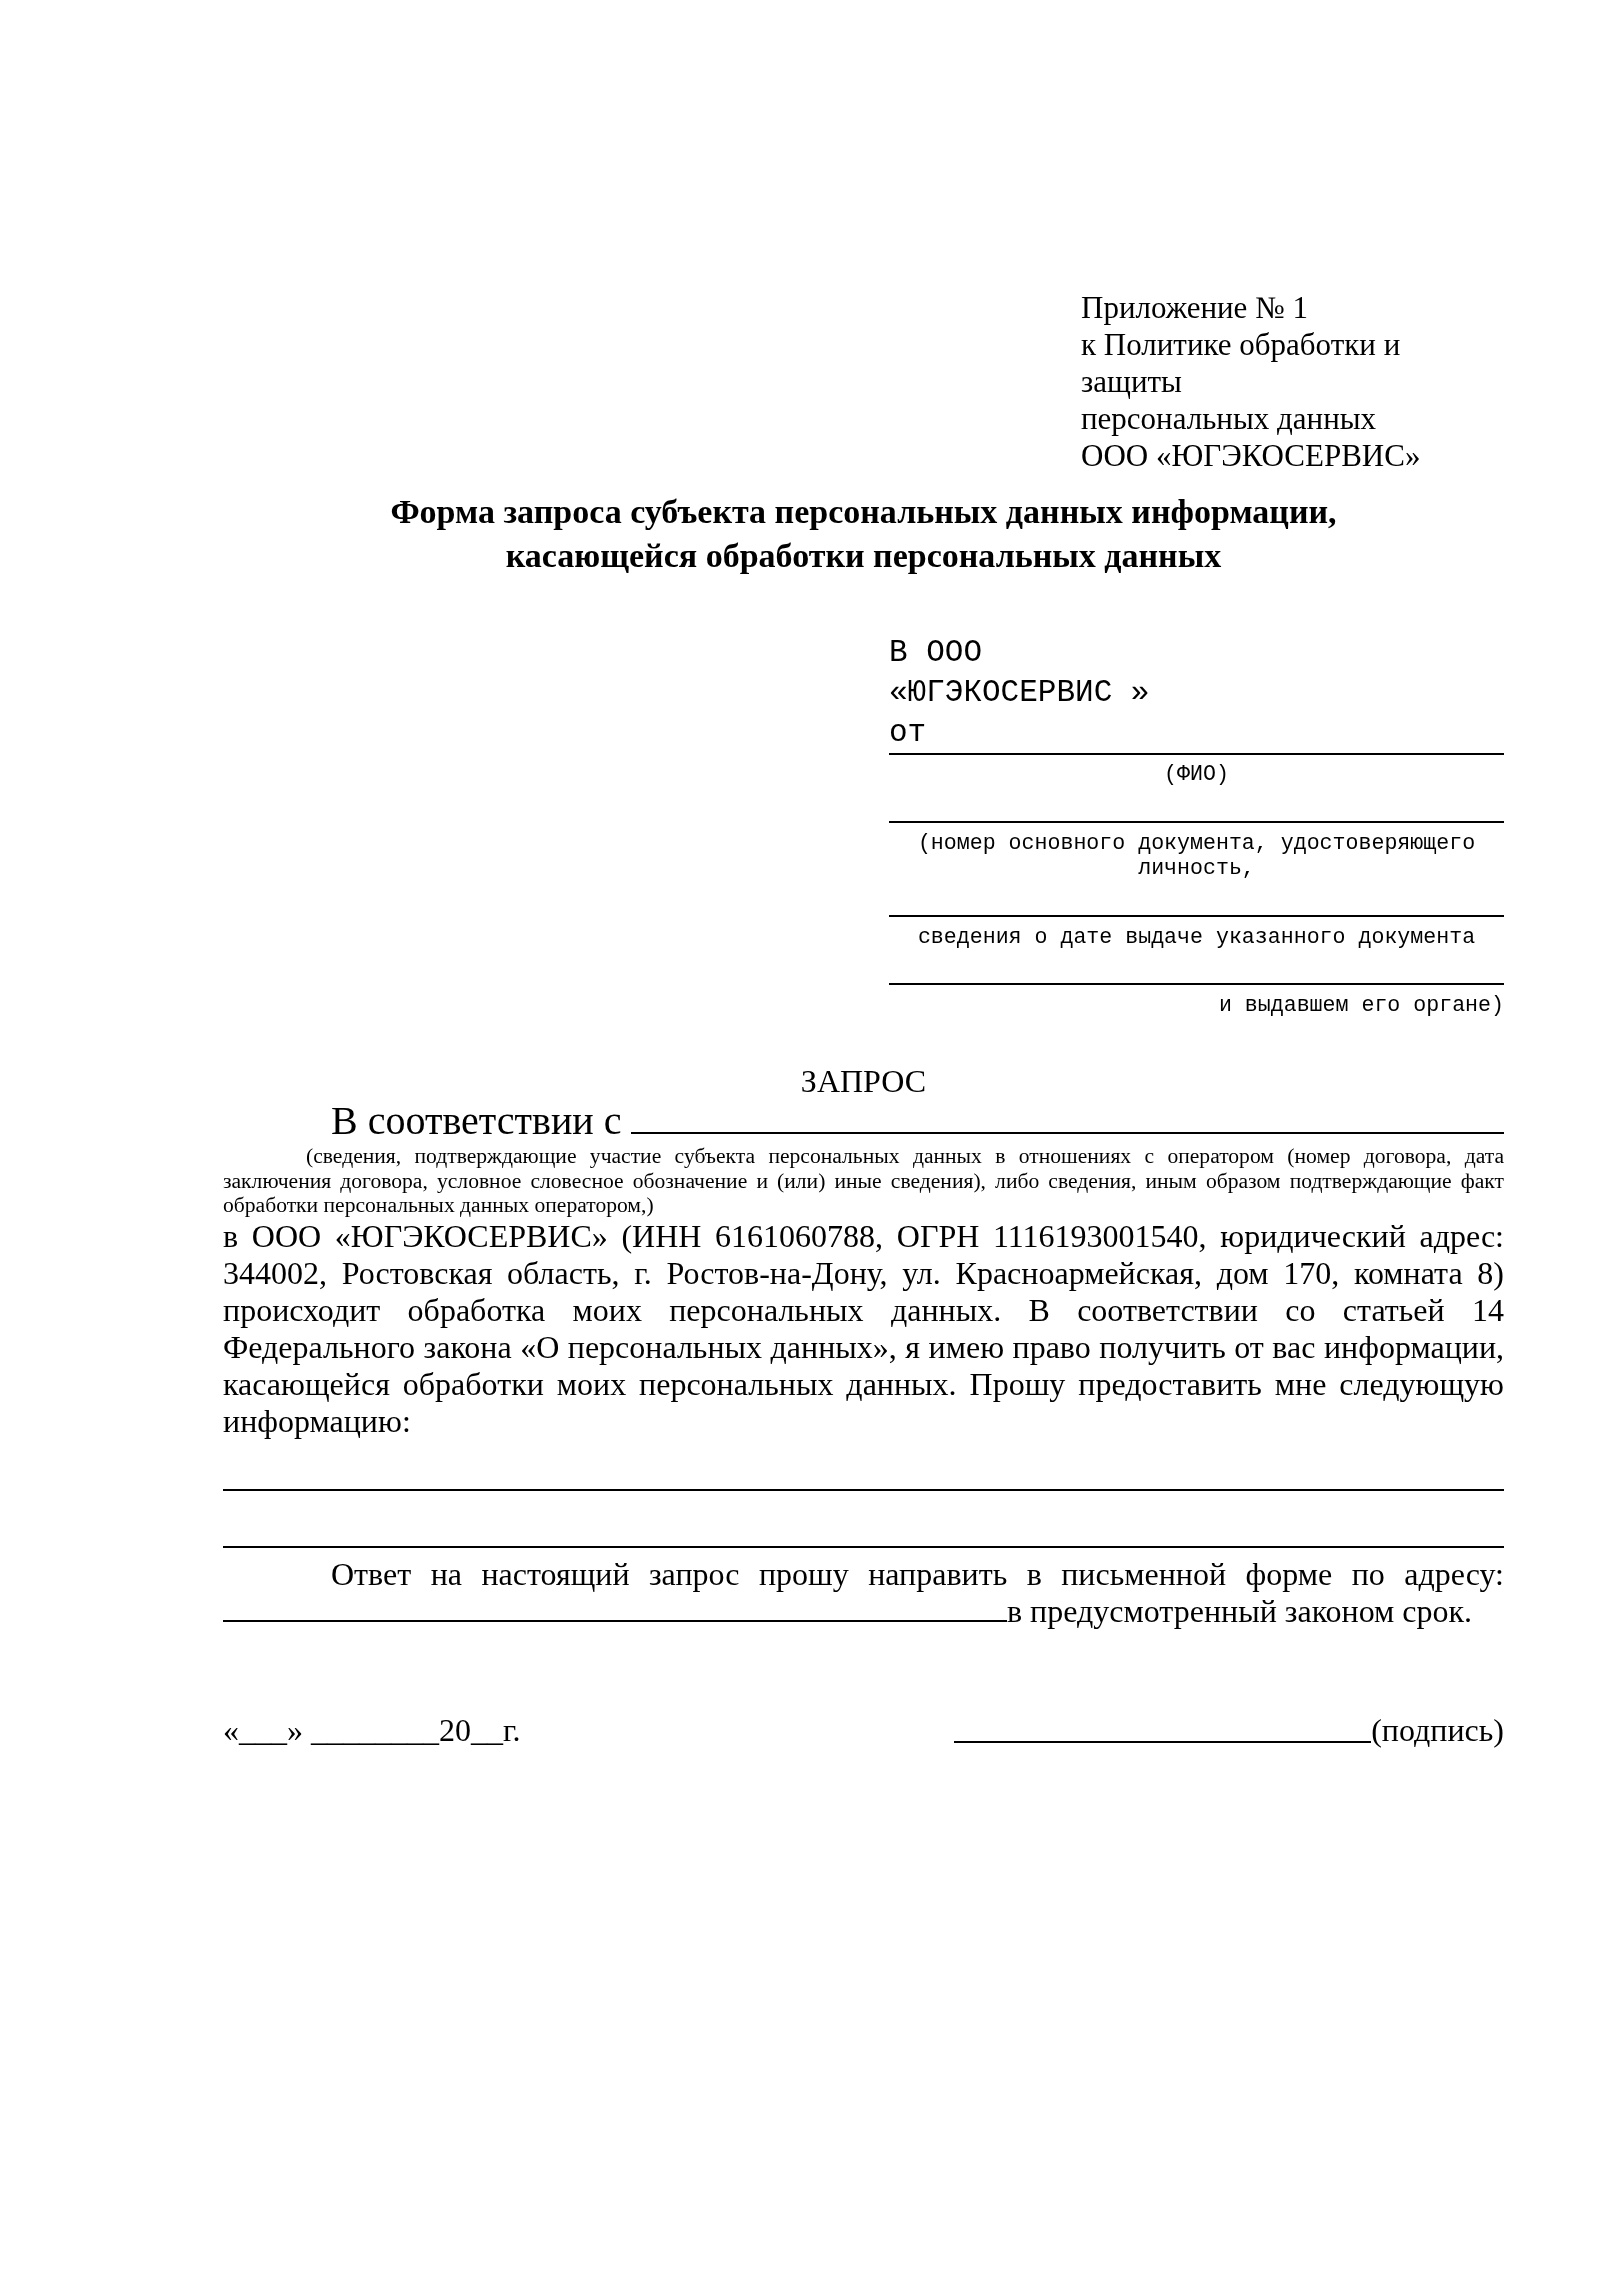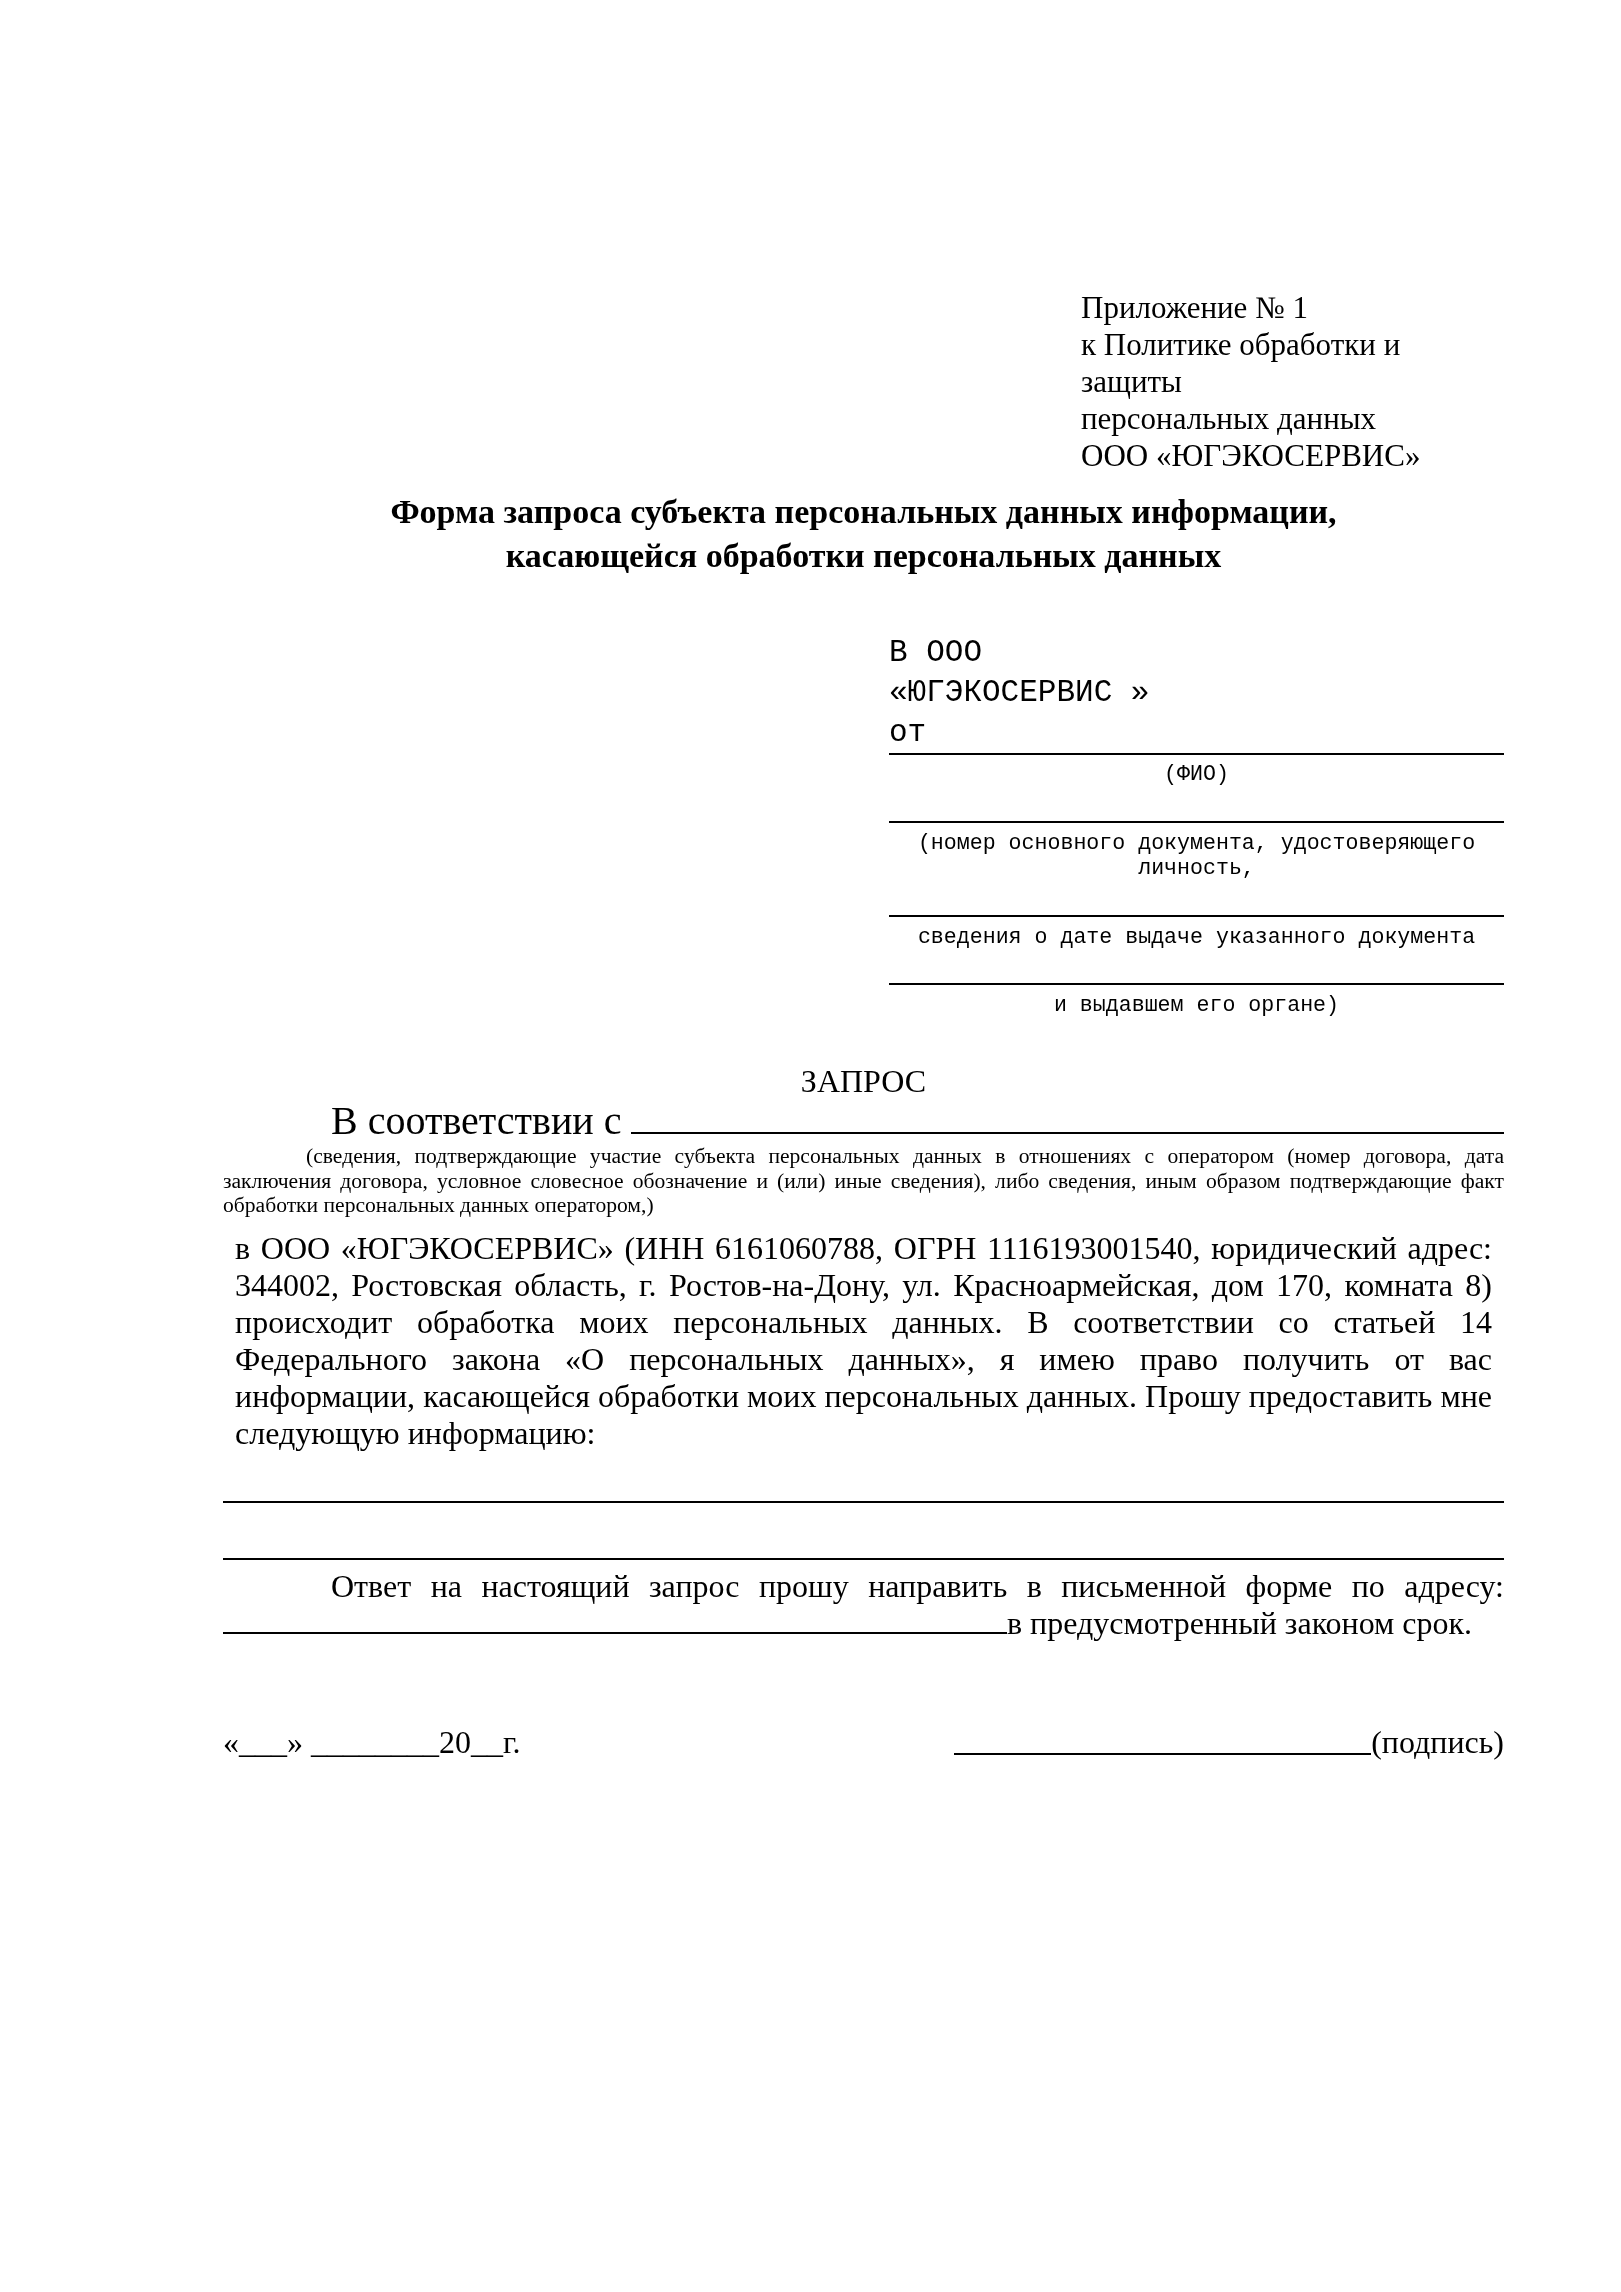--- a/index.html
+++ b/index.html
@@ -49,21 +49,21 @@
   }
   .addressee .fill-line { margin-top: 0; }
   .addressee .fill-line + .cap + .fill-line { margin-top: 0; }
   .cap {
     font-size: 21.6px;
     line-height: 25.5px;
     text-align: center;
     padding-top: 7.8px;
     margin-bottom: 33px;
   }
-  .cap:last-child { margin-bottom: 0; }
+  .cap:last-child { margin-bottom: 0; text-align: right; }
   
   .req-heading {
     margin-top: 45px;
     text-align: center;
     font-size: 32px;
     line-height: 37px;
   }
   .intro-row {
     display: flex;
     align-items: flex-end;
@@ -81,21 +81,21 @@
     align-self: flex-end;
   }
   .fine-print {
     margin-top: 4.9px;
     font-size: 21.6px;
     line-height: 24.5px;
     text-align: justify;
     text-indent: 83px;
   }
   .body-par {
-    margin: 12px;
+    margin: 0;
     font-size: 32px;
     line-height: 37px;
     text-align: justify;
   }
   .blank-a { margin-top: 49px; }
   .blank-b { margin-top: 55px; }
   .reply-par {
     margin: 7.8px 0 0 0;
     font-size: 32px;
     line-height: 37px;

